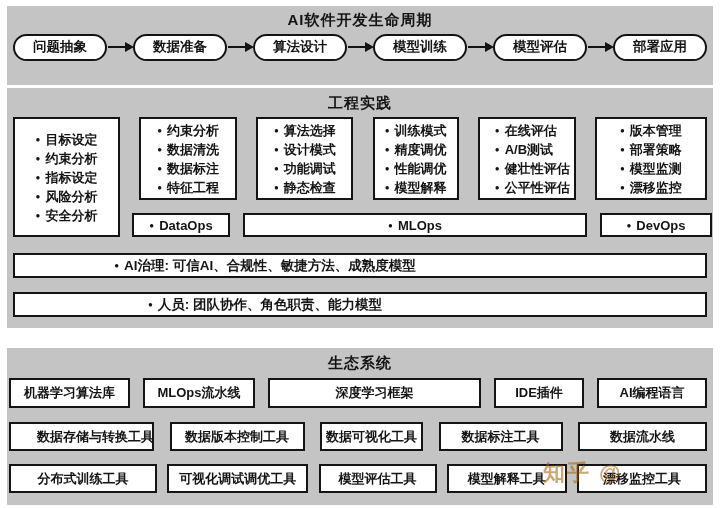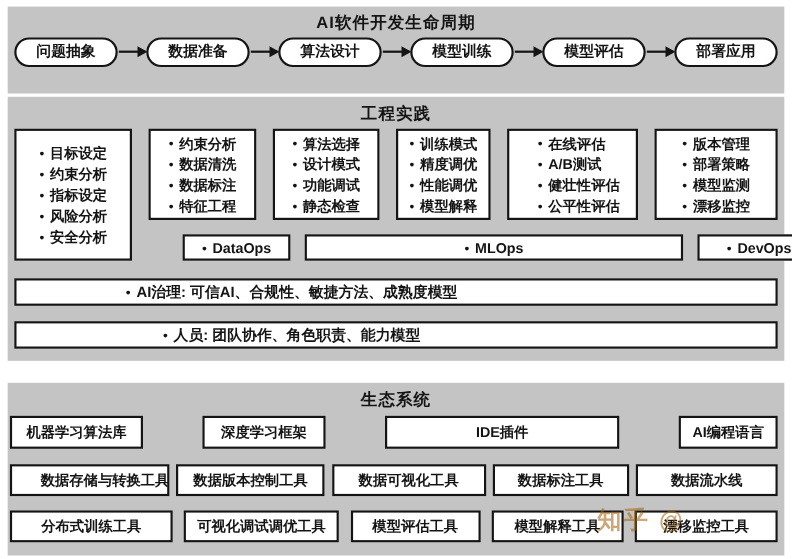--- a/index.html
+++ b/index.html
@@ -24,29 +24,29 @@
   .flow-arrow::after{content:"";position:absolute;right:-2px;top:-6px;width:0;height:0;
         border-left:9px solid #141414;border-top:5px solid transparent;border-bottom:5px solid transparent;}
 
   
   .eng-cols{position:absolute;top:29px;left:6px;right:6px;display:flex;justify-content:space-between;align-items:flex-start;}
   .eng-col{box-sizing:border-box;height:83px;background:#ffffff;border:2px solid #141414;display:flex;align-items:center;justify-content:center;}
   .eng-col:nth-child(1){width:107px;height:120px;}
   .eng-col:nth-child(2){width:98px;}
   .eng-col:nth-child(3){width:97px;}
   .eng-col:nth-child(4){width:86px;}
-  .eng-col:nth-child(5){width:119px;padding-left:11px;}
+  .eng-col:nth-child(5){width:98px;padding-left:11px;}
   .eng-col:nth-child(6){width:112px;}
   ul.bullets{list-style:none;margin:0;padding:0;}
   ul.bullets li{font-size:13px;font-weight:700;line-height:19px;white-space:nowrap;}
   ul.bullets li::before{content:"●";font-size:8px;margin-right:5px;vertical-align:2px;}
 
   
   .ops-box{position:absolute;top:125px;height:24px;box-sizing:border-box;background:#ffffff;border:2px solid #141414;
-        display:flex;align-items:center;justify-content:center;font-size:13px;font-weight:700;white-space:nowrap;margin-left:34px;}
+        display:flex;align-items:center;justify-content:center;font-size:13px;font-weight:700;white-space:nowrap;}
   .ops-box::before{content:"●";font-size:8px;margin-right:5px;vertical-align:2px;}
   #ops-dataops{left:125px;width:98px;}
   #ops-mlops{left:236px;width:344px;}
   #ops-devops{left:593px;width:112px;}
 
   
   .wide-row{position:absolute;left:6px;right:6px;height:25px;box-sizing:border-box;background:#ffffff;border:2px solid #141414;
         display:flex;align-items:center;justify-content:center;font-size:13.5px;font-weight:700;white-space:nowrap;padding-right:190px;}
   .wide-row::before{content:"●";font-size:8px;margin-right:5px;vertical-align:2px;}
   #row-governance{top:165px;}
@@ -59,21 +59,21 @@
   #eco-row-2{top:116px;height:29px;}
   .eco-box{box-sizing:border-box;background:#ffffff;border:2px solid #141414;display:flex;align-items:center;justify-content:center;
         font-size:13px;font-weight:700;white-space:nowrap;}
   #eco-row-0 .eco-box:nth-child(1){width:121px;}
   #eco-row-0 .eco-box:nth-child(2){width:112px;}
   #eco-row-0 .eco-box:nth-child(3){width:213px;}
   #eco-row-0 .eco-box:nth-child(4){width:90px;}
   #eco-row-0 .eco-box:nth-child(5){width:110px;}
   #eco-row-1 .eco-box:nth-child(1){width:145px;padding-left:28px;}
   #eco-row-1 .eco-box:nth-child(2){width:135px;}
-  #eco-row-1 .eco-box:nth-child(3){width:140px;}
+  #eco-row-1 .eco-box:nth-child(3){width:103px;}
   #eco-row-1 .eco-box:nth-child(4){width:124px;}
   #eco-row-1 .eco-box:nth-child(5){width:129px;}
   #eco-row-2 .eco-box:nth-child(1){width:148px;}
   #eco-row-2 .eco-box:nth-child(2){width:141px;}
   #eco-row-2 .eco-box:nth-child(3){width:118px;}
   #eco-row-2 .eco-box:nth-child(4){width:120px;}
   #eco-row-2 .eco-box:nth-child(5){width:130px;}
 
   
   #watermark{position:absolute;left:543px;top:458px;font-size:22px;font-weight:700;color:#a16207;opacity:.55;
@@ -158,20 +158,21 @@
     <div class="ops-box" id="ops-mlops">MLOps</div>
     <div class="ops-box" id="ops-devops">DevOps</div>
     <div class="wide-row" id="row-governance">AI治理: 可信AI、合规性、敏捷方法、成熟度模型</div>
     <div class="wide-row" id="row-people">人员: 团队协作、角色职责、能力模型</div>
   </div>
 
   <div class="panel" id="panel-ecosystem">
     <div class="panel-title">生态系统</div>
     <div class="eco-row" id="eco-row-0">
         <div class="eco-box">机器学习算法库</div>
+        <div class="eco-box">MLOps流水线</div>
         <div class="eco-box">深度学习框架</div>
         <div class="eco-box">IDE插件</div>
         <div class="eco-box">AI编程语言</div>
       </div>
     <div class="eco-row" id="eco-row-1">
         <div class="eco-box">数据存储与转换工具</div>
         <div class="eco-box">数据版本控制工具</div>
         <div class="eco-box">数据可视化工具</div>
         <div class="eco-box">数据标注工具</div>
         <div class="eco-box">数据流水线</div>

